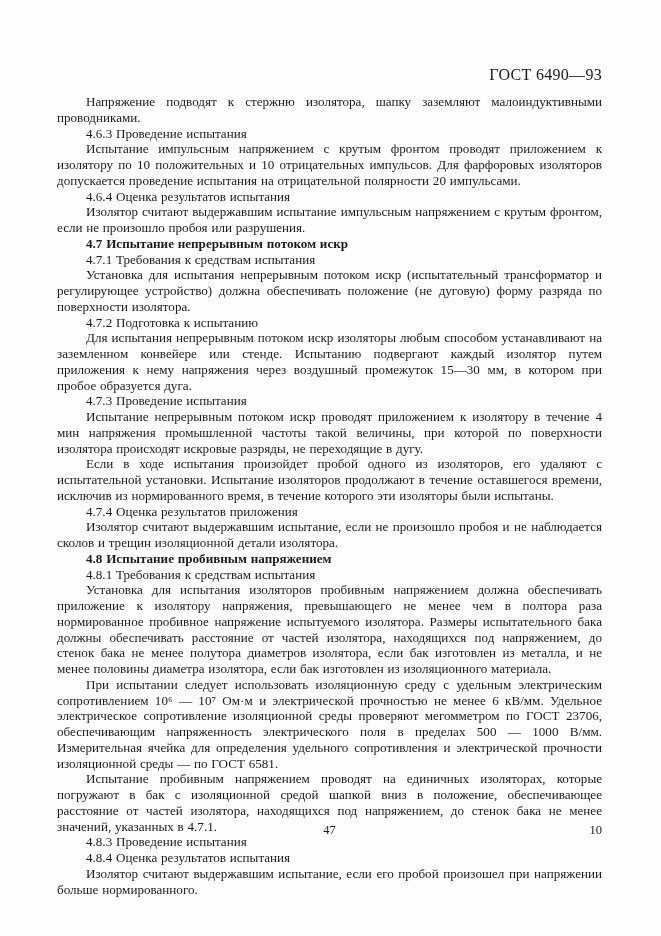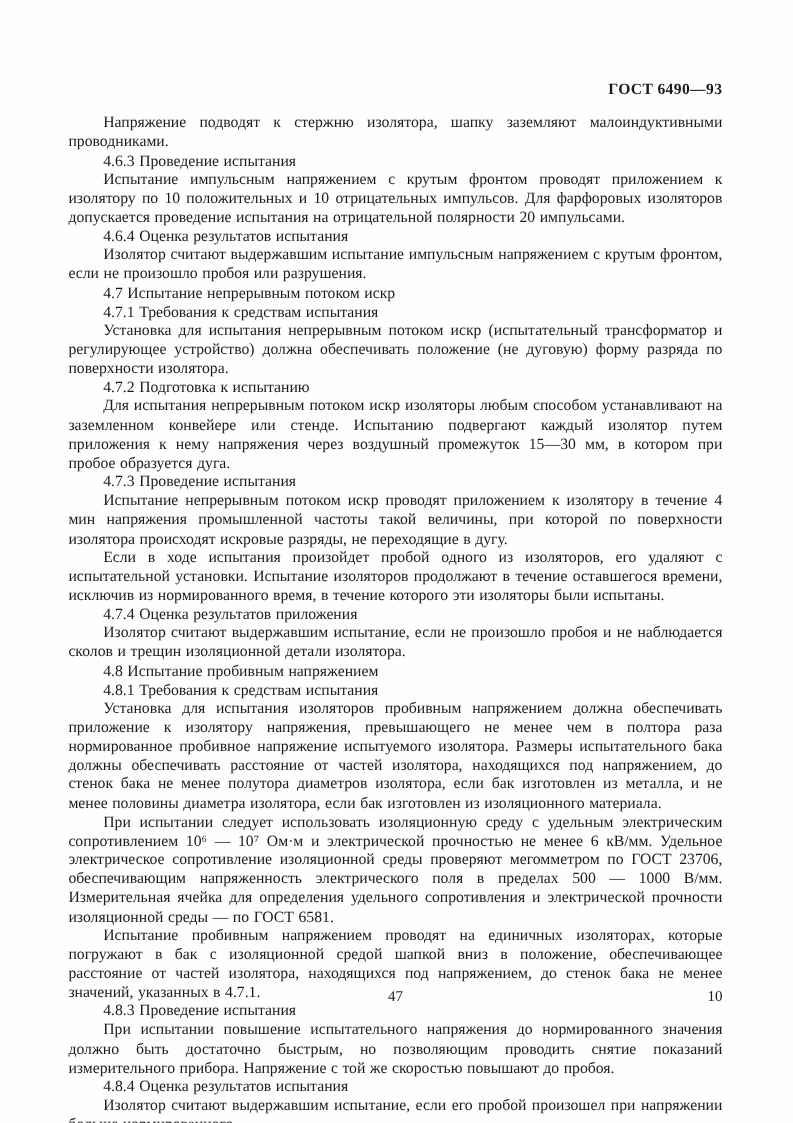--- a/index.html
+++ b/index.html
@@ -15,43 +15,43 @@
     font-family: "Liberation Serif", "DejaVu Serif", serif;
     color: #1b1b1b;
     overflow: hidden;
   }
   .header {
     position: absolute;
     top: 66px;
     left: 57px;
     width: 545px;
     text-align: right;
-    font-size: 13px;
-    font-weight: bold;
+    font-size: 16px;
+    font-weight: normal;
     letter-spacing: 0.3px;
   }
   .content {
     position: absolute;
     top: 94px;
     left: 57px;
     width: 545px;
     font-size: 13.1px;
     line-height: 15.75px;
     text-align: justify;
     hyphens: auto;
     -webkit-hyphens: auto;
   }
   .content p.para {
     margin: 0;
     padding: 0;
     text-indent: 29px;
     word-spacing: 0.5px;
   }
   .content p.heading {
-    font-weight: normal;
+    font-weight: bold;
   }
   .footer {
     position: absolute;
     top: 823px;
     left: 57px;
     width: 545px;
     height: 16px;
     font-size: 12.5px;
   }
   .footer .footer-center {
@@ -87,21 +87,20 @@
       <p class="para">Испытание непрерывным потоком искр проводят приложением к изолятору в течение 4 мин напряжения промышленной частоты такой величины, при которой по поверхности изолятора происходят искровые разряды, не переходящие в дугу.</p>
       <p class="para">Если в ходе испытания произойдет пробой одного из изоляторов, его удаляют с испытательной установки. Испытание изоляторов продолжают в течение оставшегося времени, исключив из нормированного время, в течение которого эти изоляторы были испытаны.</p>
       <p class="para">4.7.4 Оценка результатов приложения</p>
       <p class="para">Изолятор считают выдержавшим испытание, если не произошло пробоя и не наблюдается сколов и трещин изоляционной детали изолятора.</p>
       <p class="para heading">4.8 Испытание пробивным напряжением</p>
       <p class="para">4.8.1 Требования к средствам испытания</p>
       <p class="para">Установка для испытания изоляторов пробивным напряжением должна обеспечивать приложение к изолятору напряжения, превышающего не менее чем в полтора раза нормированное пробивное напряжение испытуемого изолятора. Размеры испытательного бака должны обеспечивать расстояние от частей изолятора, находящихся под напряжением, до стенок бака не менее полутора диаметров изолятора, если бак изготовлен из металла, и не менее половины диаметра изолятора, если бак изготовлен из изоляционного материала.</p>
       <p class="para">При испытании следует использовать изоляционную среду с удельным электрическим сопротивлением 10⁶ — 10⁷ Ом·м и электрической прочностью не менее 6 кВ/мм. Удельное электрическое сопротивление изоляционной среды проверяют мегомметром по ГОСТ 23706, обеспечивающим напряженность электрического поля в пределах 500 — 1000 В/мм. Измерительная ячейка для определения удельного сопротивления и электрической прочности изоляционной среды — по ГОСТ 6581.</p>
       <p class="para">Испытание пробивным напряжением проводят на единичных изоляторах, которые погружают в бак с изоляционной средой шапкой вниз в положение, обеспечивающее расстояние от частей изолятора, находящихся под напряжением, до стенок бака не менее значений, указанных в 4.7.1.</p>
       <p class="para">4.8.3 Проведение испытания</p>
-      <p class="para">При испытании повышение испытательного напряжения до нормированного значения должно быть достаточно быстрым, но позволяющим проводить снятие показаний измерительного прибора. Напряжение с той же скоростью повышают до пробоя.</p>
       <p class="para">4.8.4 Оценка результатов испытания</p>
       <p class="para">Изолятор считают выдержавшим испытание, если его пробой произошел при напряжении больше нормированного.</p>
     </div>
 
   <div class="footer">
     <span class="footer-center">47</span>
     <span class="footer-right">10</span>
   </div>
 </div>
 

